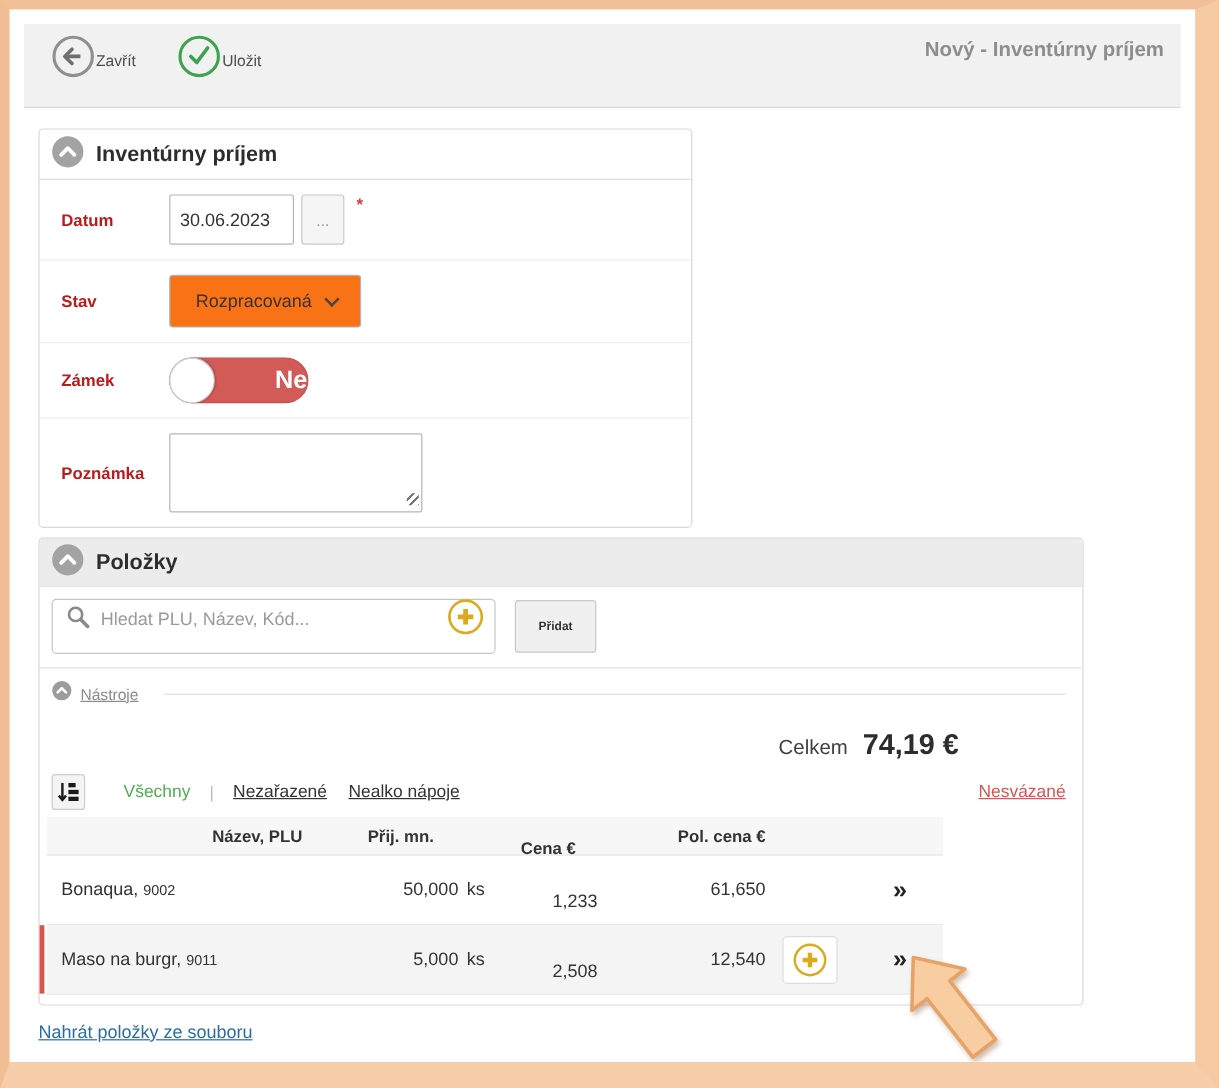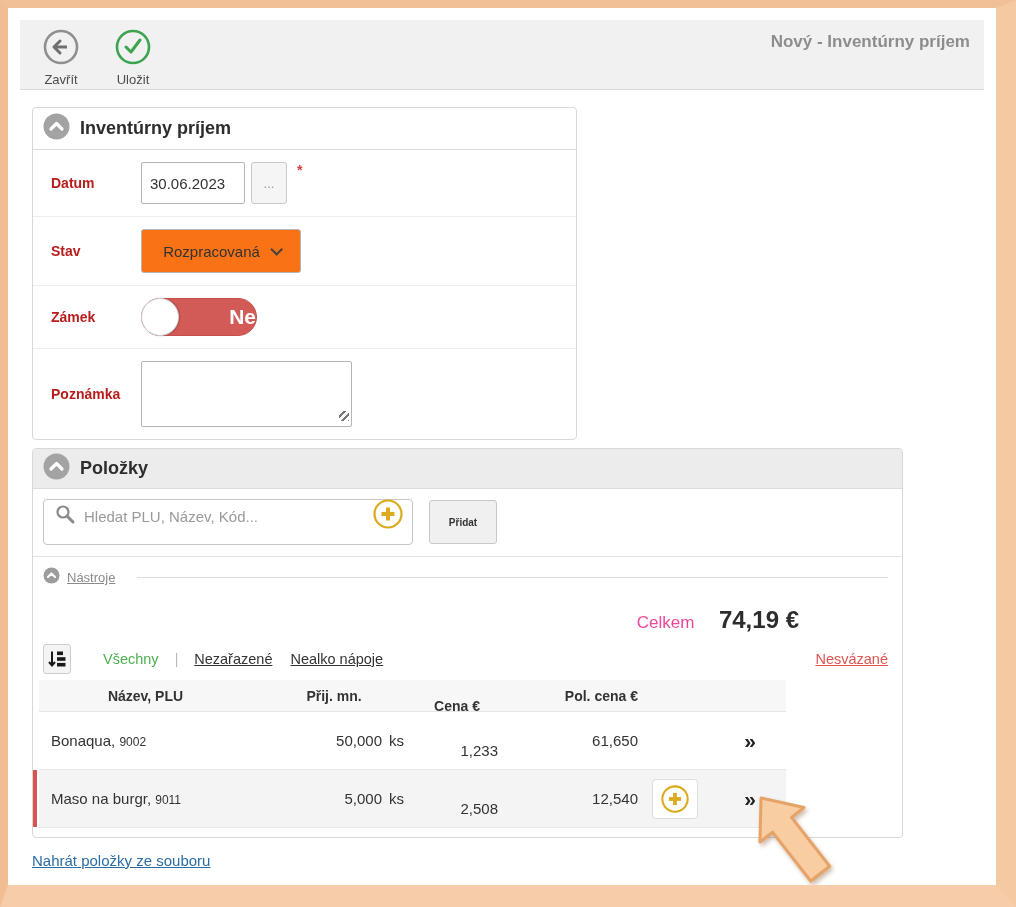--- a/index.html
+++ b/index.html
@@ -14,21 +14,21 @@
     overflow:hidden;
   }
   .page { position:relative; width:100%; height:100%; background:#fff; }
 
   
   .toolbar {
     position:absolute; left:12px; top:12px; right:12px; height:70px;
     background:#f1f1f1; border-bottom:1px solid #d9d9d9;
     display:flex; align-items:flex-start; padding:8px 0 0 22px;
   }
-  .tb-btn { display:flex; flex-direction:column; align-items:center; margin-right:34px; cursor:pointer; }
+  .tb-btn { display:flex; flex-direction:row; align-items:center; margin-right:34px; cursor:pointer; }
   .tb-label { font-size:13px; color:#4c4c4c; margin-top:2px; }
   .window-title {
     position:absolute; right:14px; top:12px;
     font-size:17px; font-weight:bold; color:#8d8d8d;
   }
 
   
   .panel { background:#fff; border:1px solid #d8d8d8; border-radius:4px; position:absolute; }
   .form-panel  { left:24px; top:99px;  width:545px; }
   .items-panel { left:24px; top:440px; width:871px; height:390px; }
@@ -97,21 +97,21 @@
     border:1px solid #c8c8c8; border-radius:3px; font-family:"Liberation Sans",sans-serif;
     font-size:10px; font-weight:bold; color:#333; cursor:pointer;
   }
   .hr { border-top:1px solid #e3e3e3; margin:0; }
 
   .tools-row { display:flex; align-items:center; padding:10px 14px 4px 10px; }
   .tools-link { font-size:13px; color:#8a8a8a; text-decoration:underline; margin-left:7px; cursor:pointer; }
   .tools-line { flex:1; border-top:1px solid #ddd; margin-left:22px; }
 
   .total-row { width:766px; text-align:right; padding:14px 0 6px 0; }
-  .total-label { font-size:17px; color:#ec4899; margin-right:20px; }
+  .total-label { font-size:17px; color:#404040; margin-right:8px; }
   .total-value { font-size:24px; font-weight:bold; color:#2d2d2d; }
 
   .filter-row { display:flex; align-items:center; padding:4px 14px 6px 10px; }
   .sort-btn {
     width:28px; height:30px; background:#f4f4f4; border:1px solid #ccc; border-radius:3px;
     display:flex; align-items:center; justify-content:center; cursor:pointer;
   }
   .filter { font-size:14.5px; color:#333; text-decoration:underline; cursor:pointer; }
   .filter.active { color:#4caf50; text-decoration:none; margin-left:32px; }
   .fsep { color:#bbb; margin:0 16px; font-size:14px; }
@@ -122,21 +122,21 @@
   .thead {
     display:flex; align-items:center; height:32px; background:#f7f7f7;
     border-bottom:1px solid #e5e5e5; font-weight:bold; font-size:14px;
   }
   .trow { display:flex; align-items:center; height:58px; border-bottom:1px solid #e8e8e8; position:relative; }
   .trow.highlighted { background:#f4f4f4; }
   .trow.highlighted::before {
     content:""; position:absolute; left:-6px; top:0; bottom:0; width:4px; background:#d9534f;
   }
   .c-name  { flex:1; padding-left:12px; text-align:left; }
-  .thead .c-name { text-align:center; padding-left:0; }
+  .thead .c-name { text-align:right; padding-left:0; }
   .c-qty   { width:130px; text-align:right; }
   .c-unit  { width:34px; text-align:left; padding-left:7px; }
   .thead .c-qtyh { width:164px; text-align:center; }
   .c-price { width:82px; text-align:right;margin-top:20px; }
   .thead .c-price { text-align:center; }
   .c-total { width:140px; text-align:right; }
   .thead .c-total { }
   .c-add   { width:74px; display:flex; justify-content:center; }
   .c-det   { width:74px; text-align:center; }
   .plu { font-size:12px; }

